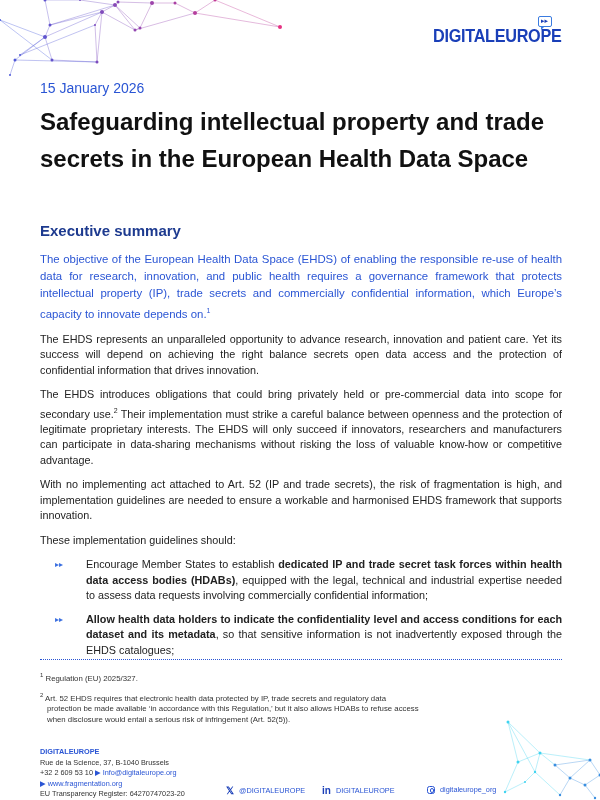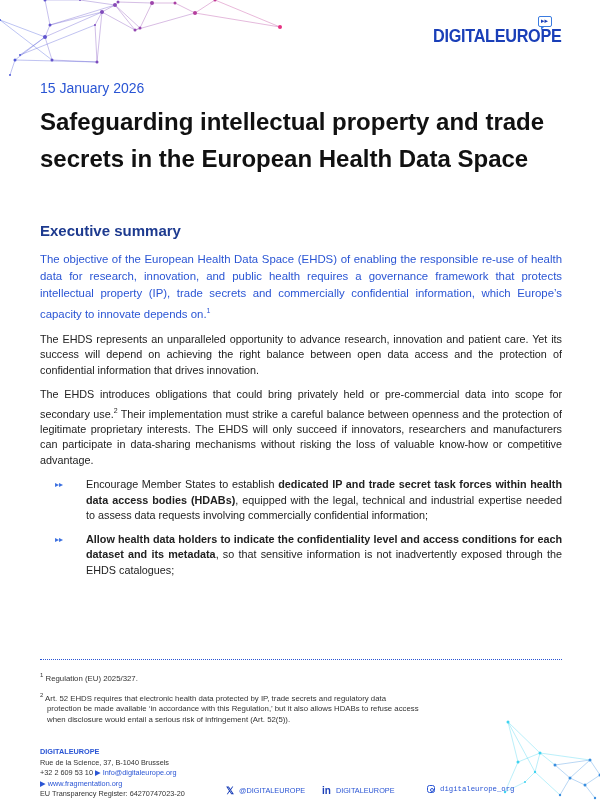--- a/index.html
+++ b/index.html
@@ -135,22 +135,24 @@
       <span>▸▸</span>
     </span>
 </div>
 
 <div class="date">15 January 2026</div>
 <h1 class="title">Safeguarding intellectual property and trade secrets in the European Health Data Space</h1>
 <h2 class="section">Executive summary</h2>
 
 <div class="content">
   <p class="lead"><span>The objective of the European Health Data Space (EHDS) of enabling the responsible re-use of health data for research, innovation, and public health requires a governance framework that protects intellectual property (IP), trade secrets and commercially confidential information, which Europe’s capacity to innovate depends on.</span><sup>1</sup></p>
-  <p>The EHDS represents an unparalleled opportunity to advance research, innovation and patient care. Yet its success will depend on achieving the right balance between open data access and the protection of confidential information that drives innovation.</p>
+  <p>The EHDS represents an unparalleled opportunity to advance research, innovation and patient care. Yet its success will depend on achieving the right balance secrets open data access and the protection of confidential information that drives innovation.</p>
   <p><span>The EHDS introduces obligations that could bring privately held or pre-commercial data into scope for secondary use.</span><sup>2</sup><span> Their implementation must strike a careful balance between openness and the protection of legitimate proprietary interests. The EHDS will only succeed if innovators, researchers and manufacturers can participate in data-sharing mechanisms without risking the loss of valuable know-how or competitive advantage.</span></p>
+  <p>With no implementing act attached to Art. 52 (IP and trade secrets), the risk of fragmentation is high, and implementation guidelines are needed to ensure a workable and harmonised EHDS framework that supports innovation.</p>
+  <p>These implementation guidelines should:</p>
   <ul class="bullets">
     <li>
       <span class="bmark">▸▸</span>
       <span>Encourage Member States to establish </span><b>dedicated IP and trade secret task forces within health data access bodies (HDABs)</b><span>, equipped with the legal, technical and industrial expertise needed to assess data requests involving commercially confidential information;</span>
     </li>
     <li>
       <span class="bmark">▸▸</span>
       <span></span><b>Allow health data holders to indicate the confidentiality level and access conditions for each dataset and its metadata</b><span>, so that sensitive information is not inadvertently exposed through the EHDS catalogues;</span>
     </li>
   </ul>
@@ -172,16 +174,16 @@
 </div>
 
 <div class="social" style="left:226px;">
   <span class="ic">𝕏</span>
   <span>@DIGITALEUROPE</span>
 </div>
 <div class="social" style="left:322px;">
   <span class="ic">in</span>
   <span>DIGITALEUROPE</span>
 </div>
-<div class="social" style="left:427px;font-family:Liberation Mono, monospace;">
+<div class="social" style="left:427px;">
   <span class="ig"></span>
   <span>digitaleurope_org</span>
 </div>
 
 </body></html>

